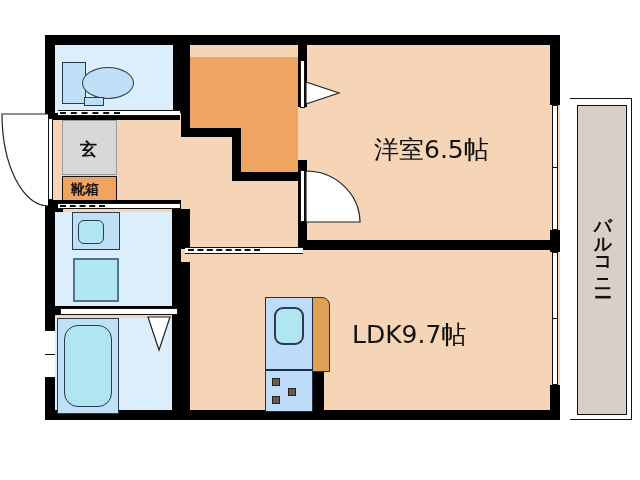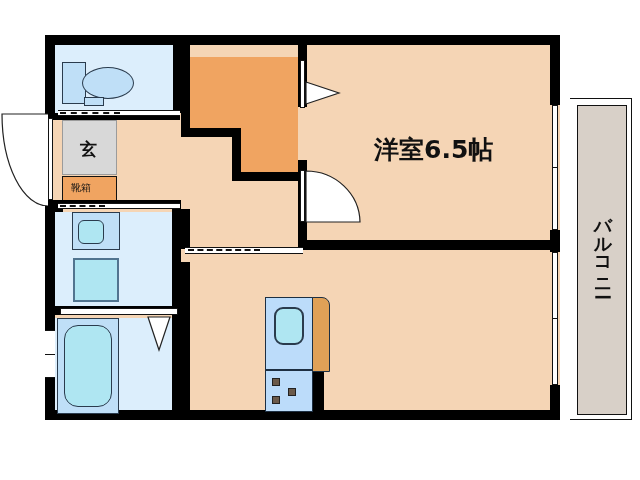--- a/index.html
+++ b/index.html
@@ -9,24 +9,24 @@
   .abs{position:absolute;box-sizing:border-box;}
   .wall{background:#000000;}
   .room{background:#F5D5B5;}
   .wet{background:#DCEEFC;}
   .closet{background:#F0A461;}
   .genkan{background:#D8D8D8;}
   .shoebox{background:#F0A461;border:1px solid #111;}
   .balcony{background:#D8D0C8;border:1px solid #111;}
   .label{position:absolute;color:#111;white-space:nowrap;
          font-family:"DejaVu Sans","Liberation Sans",sans-serif;}
-  .lbl-room{font-size:25px;font-weight:700;letter-spacing:0px;}
+  .lbl-room{font-size:25px;font-weight:400;letter-spacing:0px;}
   .lbl-wcl{font-size:25px;font-weight:700;letter-spacing:1px;}
   .lbl-sm{font-size:17px;font-weight:700;}
-  .lbl-xs{font-size:10px;font-weight:400;}
+  .lbl-xs{font-size:14px;font-weight:700;}
   .lbl-vert{font-size:18px;font-weight:700;writing-mode:vertical-rl;
             text-orientation:upright;line-height:1.05;}
   .tub{background:#AFE6F2;border:1px solid #2a3b4d;border-radius:14px;}
   .tubpan{background:#BFDFF7;border:1px solid #2a3b4d;}
   .sinkbox{background:#AFE6F2;border:2px solid #51748f;}
   .toilet-tank{background:#BFDFF7;border:1px solid #2a3b4d;}
   .toilet-bowl{background:#BFDFF7;border:1px solid #2a3b4d;border-radius:50%;}
   .kit-unit{background:#BCDCFA;border:1px solid #1d2f42;}
   .kit-sink{background:#AFE6F2;border:2px solid #2a3b4d;border-radius:9px;}
   .burner{background:#6b5a4a;border:1px solid #222;}
@@ -142,20 +142,21 @@
   <div class="abs kit-unit" style="left:265px;top:297px;width:48px;height:73px;"></div>
   <div class="abs kit-sink" style="left:274px;top:307px;width:30px;height:38px;"></div>
   <div class="abs kit-unit" style="left:265px;top:370px;width:48px;height:42px;"></div>
   <div class="abs burner" style="left:272px;top:378px;width:8px;height:8px;"></div>
   <div class="abs burner" style="left:288px;top:388px;width:8px;height:8px;"></div>
   <div class="abs burner" style="left:272px;top:396px;width:8px;height:8px;"></div>
   <div class="abs counter" style="left:312px;top:297px;width:18px;height:75px;border-top-right-radius:8px;"></div>
 
   <div class="label lbl-room" style="left:374px;top:133px;">洋室6.5帖</div>
 
+  <div class="label lbl-room" style="left:352px;top:318px;">LDK9.7帖</div>
 
 
   <div class="label lbl-sm" style="left:80px;top:138px;">玄</div>
 
   <div class="label lbl-xs" style="left:71px;top:181px;">靴箱</div>
 
   <div class="label lbl-vert" style="left:593px;top:205px;">バルコニー</div>
 
 </div>
 

